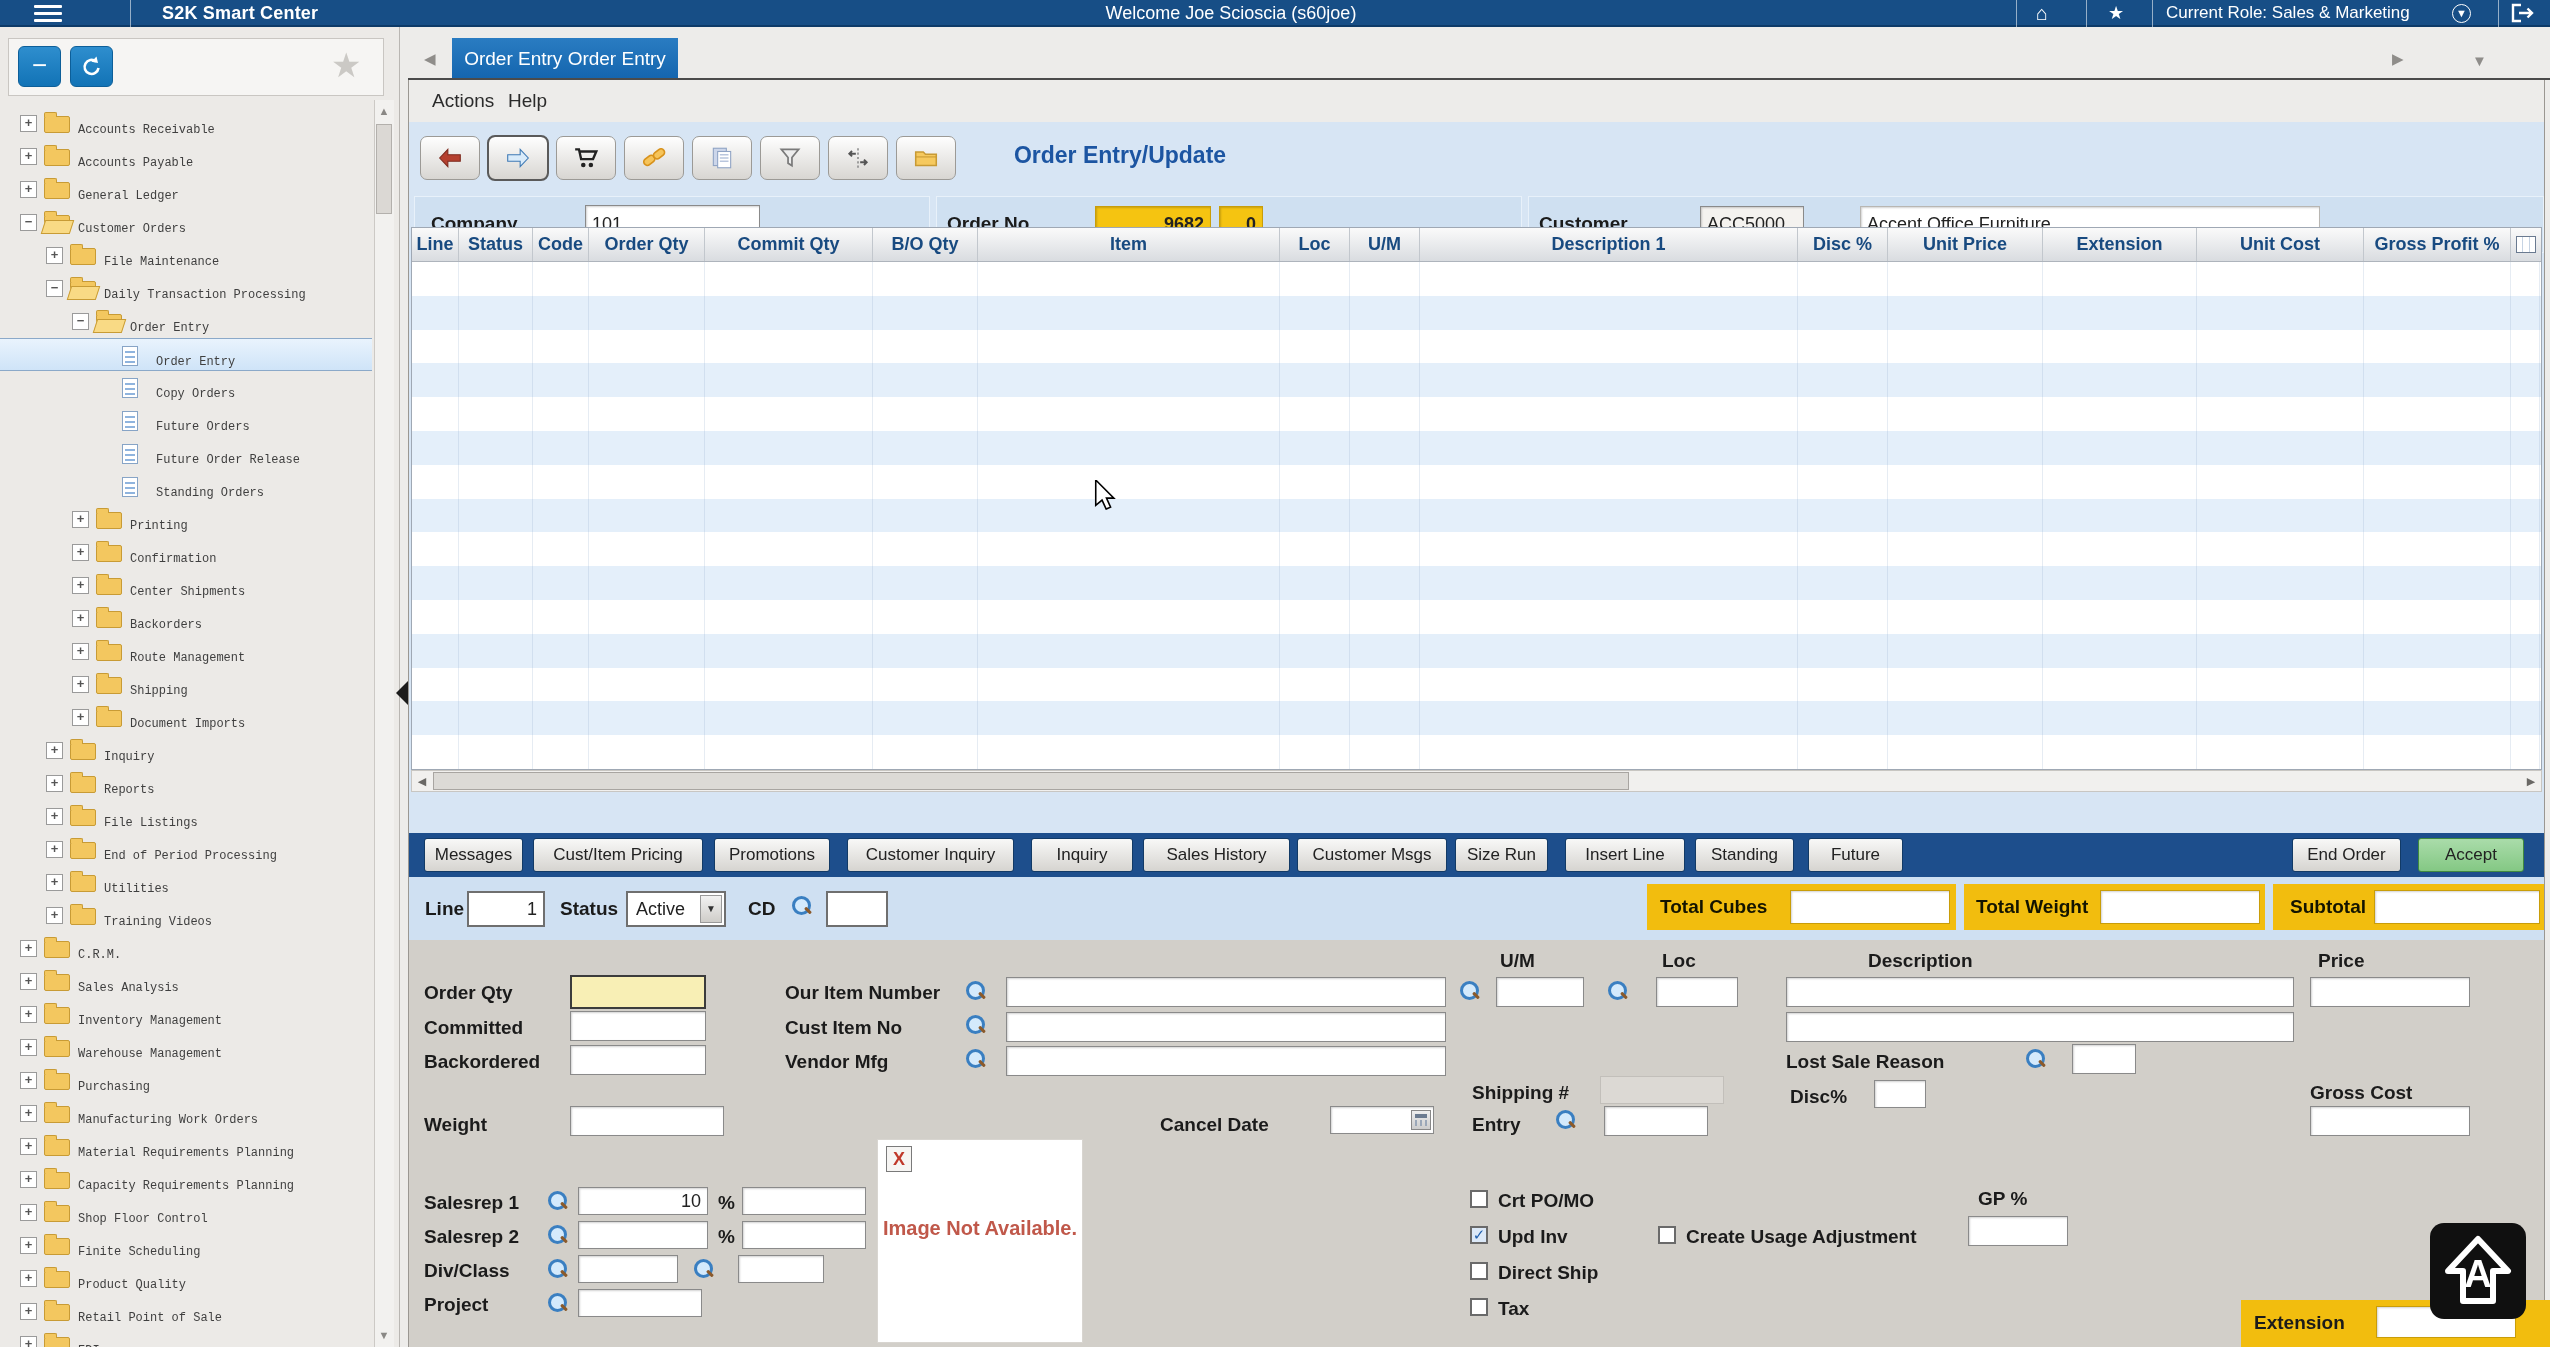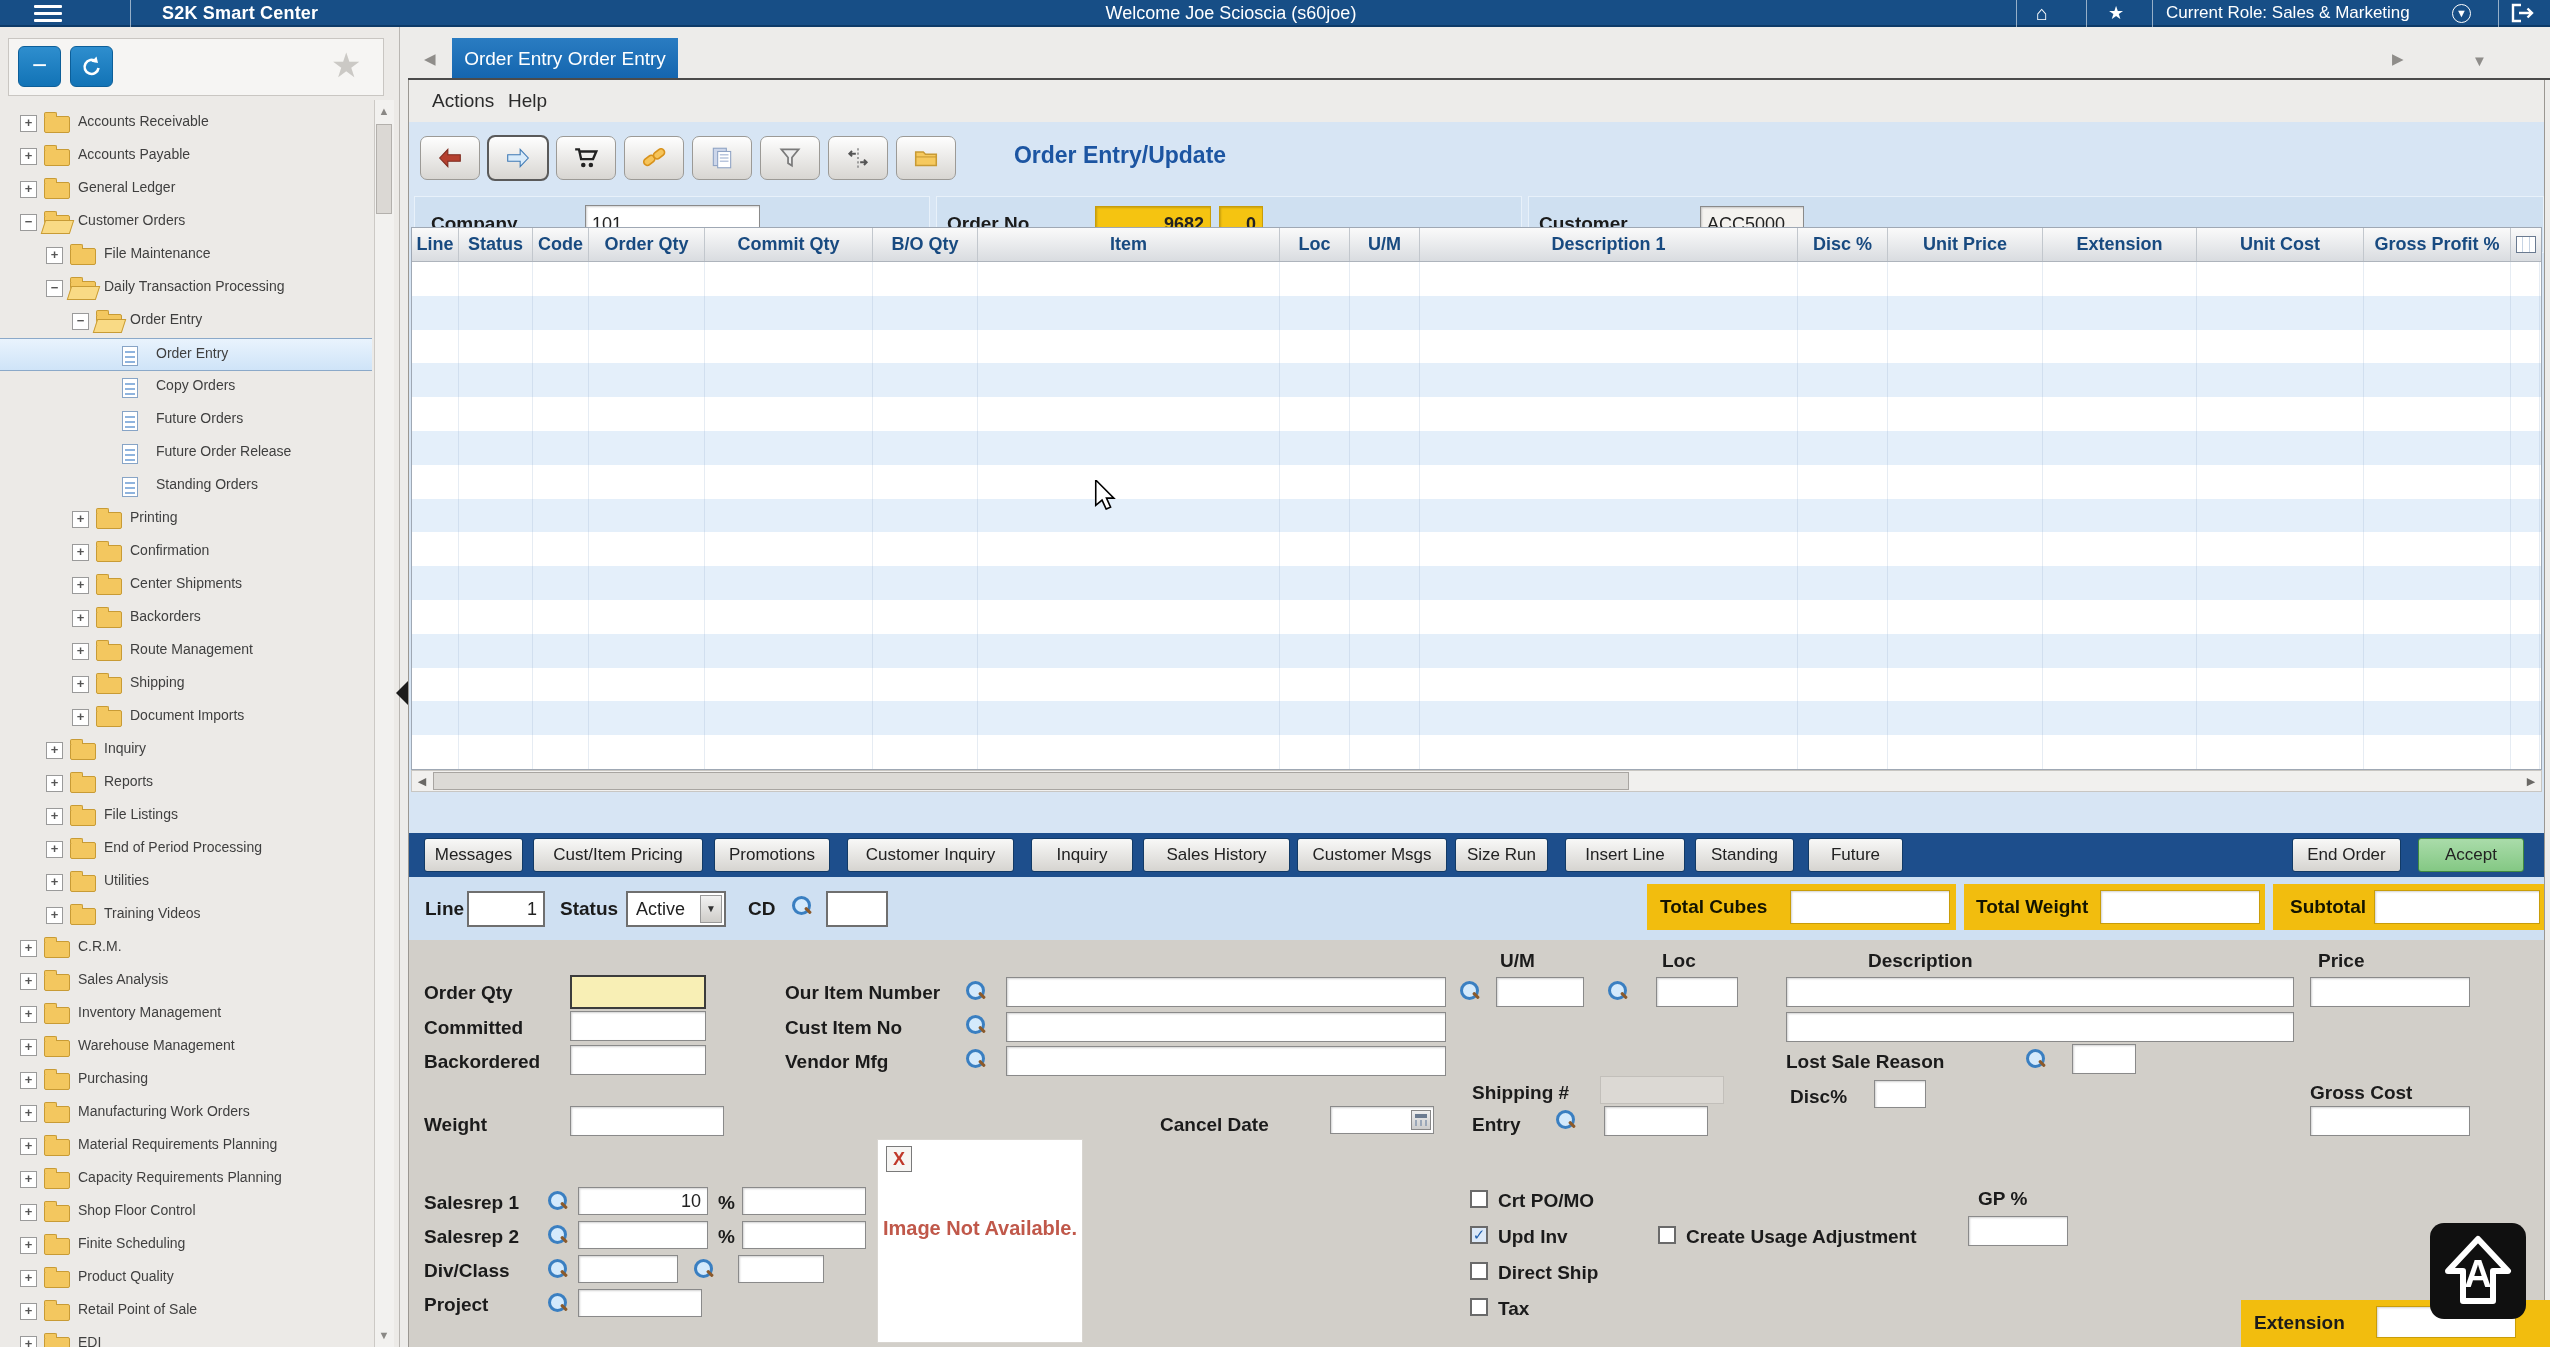--- a/index.html
+++ b/index.html
@@ -24,21 +24,21 @@
   .btn-blue { position:absolute; top:7px; width:43px; height:41px; background:linear-gradient(#2e8ece,#1273b6); border:1px solid #0d5f99; border-radius:6px; color:#fff; text-align:center; cursor:pointer; }
   .star-gray { position:absolute; left:322px; top:6px; font-size:34px; color:#cbc9c5; cursor:pointer; }
   .tree-row { position:absolute; left:0; width:372px; height:33px; cursor:pointer; }
   .tree-row.selected { background:linear-gradient(#e9f3fd,#cfe4f8); border-top:1px solid #8ba9c9; border-bottom:1px solid #8ba9c9; }
   .twisty { position:absolute; top:8px; width:17px; height:17px; background:#fff; border:1px solid #9a9a9a; font-size:13px; font-weight:bold; color:#555; line-height:14px; text-align:center; }
   .folder { position:absolute; top:9px; width:26px; height:17px; background:#f3c75f; border:1px solid #c89b35; border-radius:2px; }
   .folder::before { content:""; position:absolute; left:-1px; top:-5px; width:11px; height:4px; background:#f3c75f; border:1px solid #c89b35; border-bottom:none; border-radius:2px 2px 0 0; }
   .folder.open::after { content:""; position:absolute; left:-2px; top:4px; width:27px; height:12px; background:#f9da85; border:1px solid #c89b35; transform:skewX(-18deg); }
   .doc { position:absolute; top:7px; width:16px; height:20px; background:#fff; border:1px solid #87a4c6; }
   .doc::after { content:""; position:absolute; left:2px; top:4px; width:10px; height:12px; background:repeating-linear-gradient(to bottom, #8fb4de 0 2px, transparent 2px 5px); }
-  .tlabel { position:absolute; top:6px; font-size:14px; color:#3f3f3f; white-space:nowrap; }
+  .tlabel { position:absolute; top:16px; font-size:12px; color:#3f3f3f; white-space:nowrap;font-family:Liberation Mono, monospace; }
   .tree-sb { position:absolute; left:374px; top:73px; width:20px; height:1247px; background:#f2f1ef; border-left:1px solid #ccc9c5; }
   .sb-btn { position:absolute; left:375px; width:18px; height:20px; font-size:11px; color:#8a8885; text-align:center; line-height:20px; cursor:pointer; }
   .sb-thumb { position:absolute; left:376px; width:16px; background:#dbd8d4; border:1px solid #b3b0ac; cursor:pointer; }
   .panel-collapse { position:absolute; left:396px; top:680px; width:0; height:0; border-top:13px solid transparent; border-bottom:13px solid transparent; border-right:13px solid #1c1c1c; cursor:pointer; }
 
   
   .tab { position:absolute; left:452px; top:38px; width:226px; height:41px; background:linear-gradient(#2a7cc2,#1465ae); color:#fff; font-size:19px; text-align:center; line-height:41px; cursor:pointer; }
   .tab-arrow { position:absolute; color:#8f8d8a; font-size:15px; cursor:pointer; }
   .tab-underline { position:absolute; left:408px; top:78px; width:2142px; height:2px; background:#4b4b4b; }
   .frame-l { position:absolute; left:408px; top:80px; width:1px; height:1267px; background:#9a9792; }
@@ -416,20 +416,23 @@
   <div class="fld gold right" style="left:1219px; top:206px; width:44px; height:37px;">
       <span>0</span>
     </div>
 
   <div class="hdr-panel" style="left:1528px; width:1016px;">
     <span class="lbl" style="position:absolute; left:10px; top:16px;">Customer</span>
   </div>
   <div class="fld" style="left:1700px; top:206px; width:104px; height:37px; background:#f4f2ef;">
       <span>ACC5000</span>
     </div>
+  <div class="fld" style="left:1860px; top:206px; width:460px; height:37px; border-color:#b8b6b2;">
+      <span>Accent Office Furniture</span>
+    </div>
 
   <div class="grid-wrap">
     <div class="grid-hdr" id="grid-hdr">
         <div class="gc" style="width: 47px;">Line</div>
         <div class="gc" style="width: 74px;">Status</div>
         <div class="gc" style="width: 56px;">Code</div>
         <div class="gc" style="width: 116px;">Order Qty</div>
         <div class="gc" style="width: 168px;">Commit Qty</div>
         <div class="gc" style="width: 105px;">B/O Qty</div>
         <div class="gc" style="width: 302px;">Item</div>

